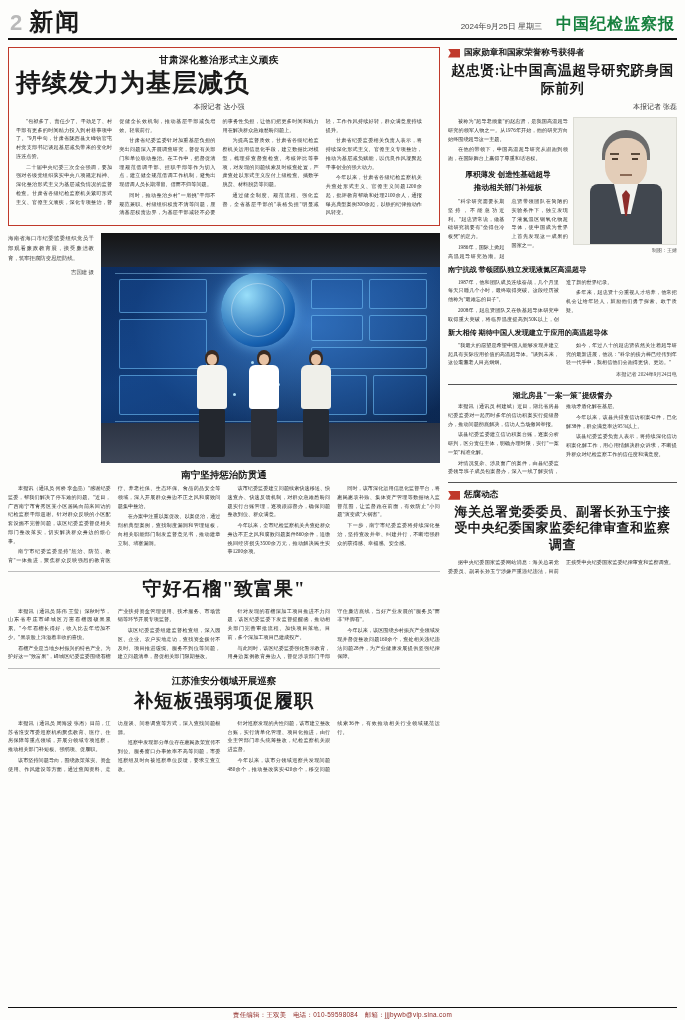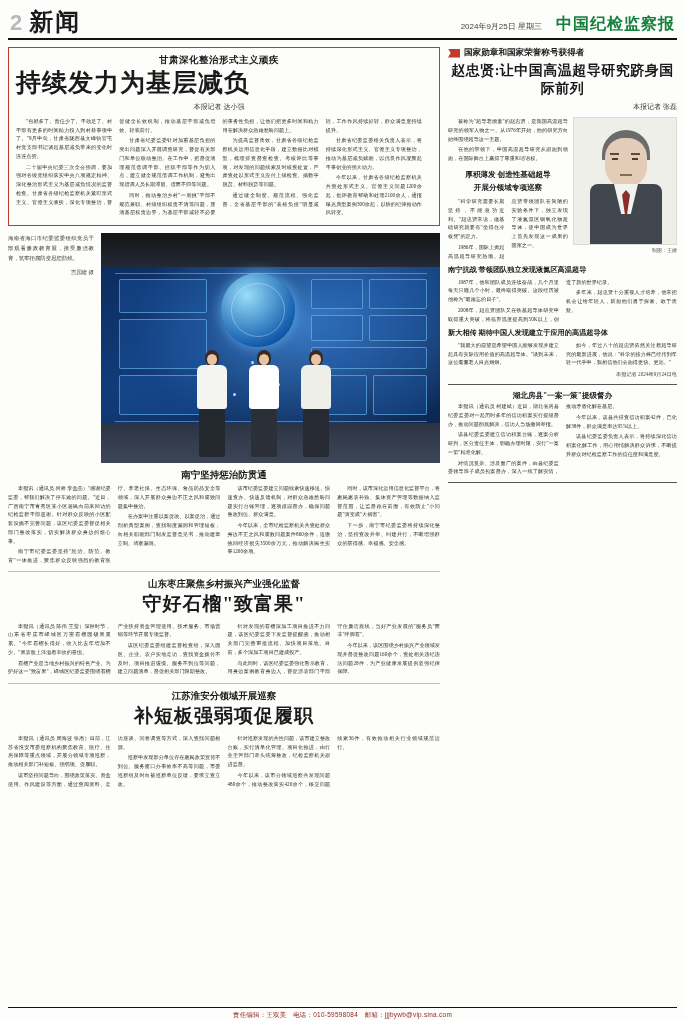--- a/index.html
+++ b/index.html
@@ -278,21 +278,20 @@
           <p>该市纪委监委建立问题线索快速移送、快速查办、快速反馈机制，对群众急难愁盼问题实行台账管理，逐项跟踪督办，确保问题整改到位、群众满意。</p>
           <p>今年以来，全市纪检监察机关共查处群众身边不正之风和腐败问题案件860余件，追缴挽回经济损失3500余万元，推动解决民生实事1200余项。</p>
           <p>同时，该市深化运用信息化监督平台，将惠民惠农补贴、集体资产管理等数据纳入监督范围，让监督跑在前面，有效防止"小问题"演变成"大祸害"。</p>
           <p>下一步，南宁市纪委监委将持续深化整治，坚持查改并举、纠建并行，不断增强群众的获得感、幸福感、安全感。</p>
         </div>
       </div>
 
       <div class="rule"></div>
 
       <div>
-        <div class="kicker-c">山东枣庄聚焦乡村振兴产业强化监督</div>
         <div class="headline-m">守好石榴"致富果"</div>
         <div class="cols-4 body">
           <p>本报讯（通讯员 陈伟 王莹）深秋时节，山东省枣庄市峄城区万亩石榴园硕果累累。"今年石榴长得好，收入比去年增加不少。"果农脸上洋溢着丰收的喜悦。</p>
           <p>石榴产业是当地乡村振兴的特色产业。为护好这一"致富果"，峄城区纪委监委围绕石榴产业扶持资金管理使用、技术服务、市场营销等环节开展专项监督。</p>
           <p>该区纪委监委组建监督检查组，深入园区、企业、农户实地走访，查找资金拨付不及时、项目推进缓慢、服务不到位等问题，建立问题清单，督促相关部门限期整改。</p>
           <p>针对发现的石榴深加工项目推进不力问题，该区纪委监委下发监督提醒函，推动相关部门完善审批流程、加快项目落地。目前，多个深加工项目已建成投产。</p>
           <p>与此同时，该区纪委监委强化警示教育，用身边案例教育身边人，督促涉农部门干部守住廉洁底线，当好产业发展的"服务员"而非"绊脚石"。</p>
           <p>今年以来，该区围绕乡村振兴产业领域发现并督促整改问题160余个，查处相关违纪违法问题28件，为产业健康发展提供坚强纪律保障。</p>
         </div>
       </div>
@@ -337,21 +336,21 @@
         </div>
         <div class="pt-credit">制图：王婧</div>
       </div>
 
       <div class="cols-1 body">
         <p>被称为"超导老顽童"的赵忠贤，是我国高温超导研究的领军人物之一。从1976年开始，他的研究方向始终围绕超导这一主题。</p>
         <p>在他的带领下，中国高温超导研究从跟跑到领跑，在国际舞台上赢得了尊重和话语权。</p>
       </div>
 
       <div class="sub-head">厚积薄发 创造性基础超导</div>
-      <div class="sub-head" style="margin-top:0;">开展分领域专项巡察</div>
+      <div class="sub-head" style="margin-top:0;">推动相关部门补短板</div>
 
       <div class="cols-2 body">
         <p>"科学研究需要长期坚持，不能急功近利。"赵忠贤常说，做基础研究就要有"坐得住冷板凳"的定力。</p>
         <p>1986年，国际上掀起高温超导研究热潮。赵忠贤带领团队在简陋的实验条件下，独立发现了液氮温区铜氧化物超导体，使中国成为世界上首先发现这一成果的国家之一。</p>
       </div>
 
       <div class="mini-head">南宁抗战 带领团队独立发现液氮区高温超导</div>
       <div class="cols-2 body">
         <p>1987年，他和团队成员连续奋战，几个月里每天只睡几个小时，最终取得突破。这段经历被他称为"最难忘的日子"。</p>
         <p>2008年，赵忠贤团队又在铁基超导体研究中取得重大突破，将临界温度提高到50K以上，创造了新的世界纪录。</p>
@@ -373,18 +372,28 @@
           <p>本报讯（通讯员 柯建斌）近日，湖北省房县纪委监委对一起历时多年的信访积案实行提级督办，推动问题彻底解决，信访人当场撤回举报。</p>
           <p>该县纪委监委建立信访积案台账，逐案分析研判，区分责任主体，明确办理时限，实行"一案一策"精准化解。</p>
           <p>对情况复杂、涉及面广的案件，由县纪委监委领导班子成员包案督办，深入一线了解实情，推动矛盾化解在基层。</p>
           <p>今年以来，该县共排查信访积案42件，已化解38件，群众满意率达95%以上。</p>
           <p>该县纪委监委负责人表示，将持续深化信访积案化解工作，用心用情解决群众诉求，不断提升群众对纪检监察工作的信任度和满意度。</p>
         </div>
       </div>
 
       <div class="rule-dark"></div>
 
+      <div>
+        <div class="flag-head">
+          <span class="flag"></span>
+          <span class="flag-text">惩腐动态</span>
+        </div>
+        <div class="headline-r" style="font-size:13px;">海关总署党委委员、副署长孙玉宁接受中央纪委国家监委纪律审查和监察调查</div>
+        <div class="cols-2 body">
+          <p>据中央纪委国家监委网站消息：海关总署党委委员、副署长孙玉宁涉嫌严重违纪违法，目前正接受中央纪委国家监委纪律审查和监察调查。</p>
+        </div>
+      </div>
     </div>
   </div>
 
   <div class="footer">责任编辑：王双美　电话：010-59598084　邮箱：jjjbywb@vip.sina.com</div>
   <div class="bottom-strip"></div>
 </div>
 
 </body></html>

